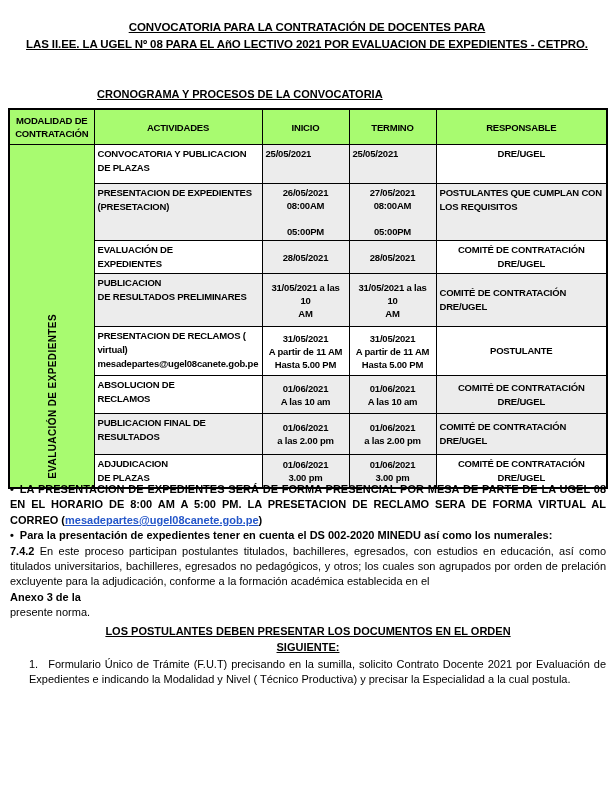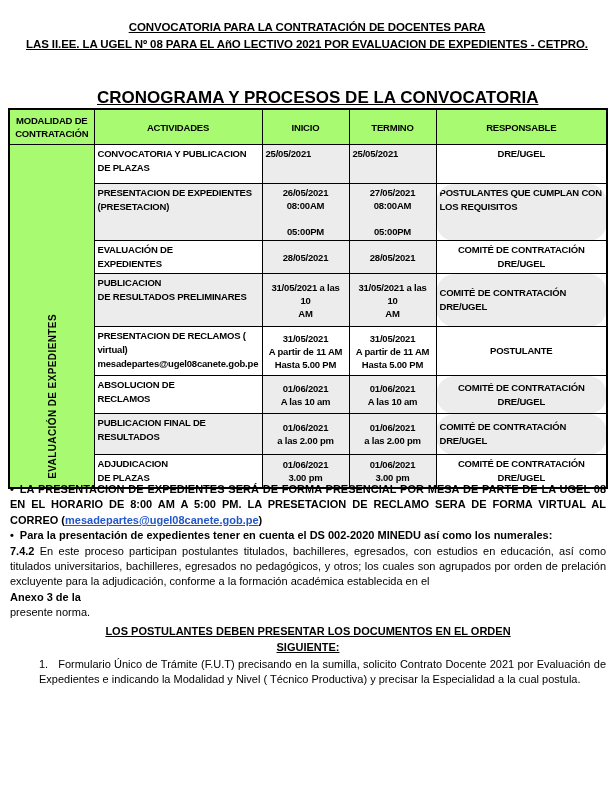--- a/index.html
+++ b/index.html
@@ -11,42 +11,42 @@
   .page{position:absolute;inset:0;background:#fff;}
 
   
   .titles{padding-top:19px;text-align:center;}
   .title-line{
     font-weight:bold;font-size:11.5px;letter-spacing:-0.1px;
     text-decoration:underline;line-height:17px;white-space:nowrap;
   }
   .subtitle{
     position:absolute;left:97px;top:88px;
-    font-weight:bold;font-size:17px;text-decoration:underline;white-space:nowrap;
+    font-weight:bold;font-size:11px;text-decoration:underline;white-space:nowrap;
   }
 
   
   table.crono{
     position:absolute;left:8px;top:108px;width:598px;
     border-collapse:collapse;table-layout:fixed;
     border:2px solid #000;
   }
   table.crono th, table.crono td{
     border:1.5px solid #000;
     font-size:9.5px;font-weight:bold;letter-spacing:-0.2px;
     padding:2px 3px;overflow:hidden;
   }
   table.crono thead th{
     background:var(--green);text-align:center;vertical-align:middle;
     height:30px;white-space:pre-line;line-height:13px;font-size:9.5px;
   }
   td.cell-act{text-align:left;vertical-align:top;white-space:pre-line;line-height:14px;padding-left:4px;}
   td.cell-date{text-align:center;vertical-align:middle;white-space:pre-line;line-height:13px;margin-top:16px;}
   td.date-top{vertical-align:top;text-align:left;padding-left:6px;}
-  td.cell-resp{vertical-align:middle;white-space:pre-line;line-height:14px;border-radius:19px;}
+  td.cell-resp{vertical-align:middle;white-space:pre-line;line-height:14px;}
   td.resp-center{text-align:center;}
   td.resp-left{text-align:left;vertical-align:top;padding-left:6px;}
   td.resp-indent{text-align:left;padding-left:22px;}
   td.resp-vtop{vertical-align:top;}
   td.shaded{background:var(--gray);}
   td.mod-cell{background:var(--green);position:relative;padding:0;}
   .rot-label{
     position:absolute;bottom:8px;left:50%;
     writing-mode:vertical-rl;transform:translateX(-50%) rotate(180deg);
     font-weight:bold;font-size:10px;letter-spacing:0.4px;white-space:nowrap;
@@ -58,21 +58,21 @@
   .bullet .dot{font-weight:bold;margin-right:6px;}
   .b-bold{font-weight:bold;}
   .email-link{color:var(--link);text-decoration:underline;font-weight:bold;cursor:pointer;}
   .clause{text-align:justify;}
   .clause .num{font-weight:bold;}
   .anexo-line{font-weight:bold;}
   .order-heading{
     max-width:455px;margin:2px auto 2px auto;text-align:center;
     font-weight:bold;text-decoration:underline;line-height:16px;
   }
-  .item{ text-align:justify;margin-left:29px;margin-top:2px;}
+  .item{ text-align:justify;margin-left:19px;margin-top:2px;}
   .item .item-num{margin-right:10px;}
   .example-block{margin-top:15px;margin-left:27px;}
   .example-label{font-weight:bold;font-style:italic;line-height:15px;}
   .example-text{font-style:italic;text-decoration:underline;line-height:15px;}
 </style>
 </head>
 <body>
 
 <div class="page">
 

